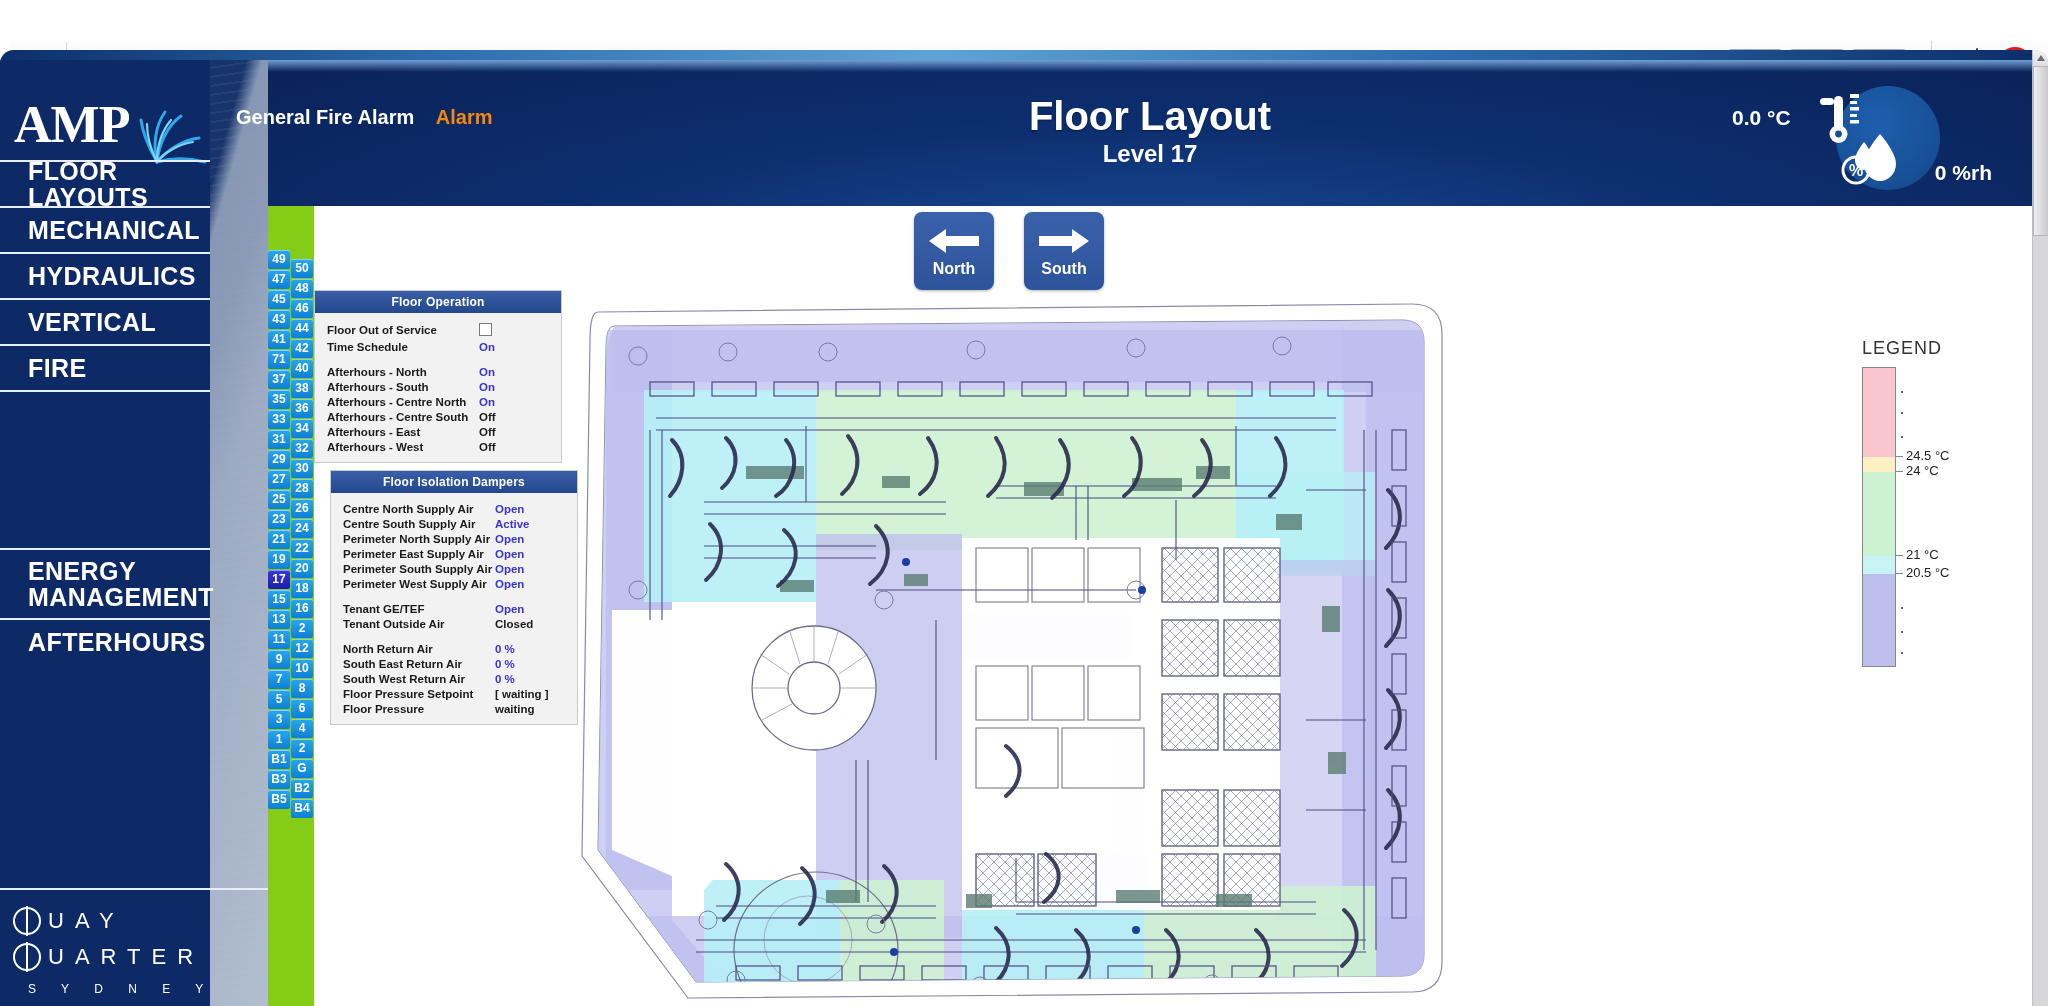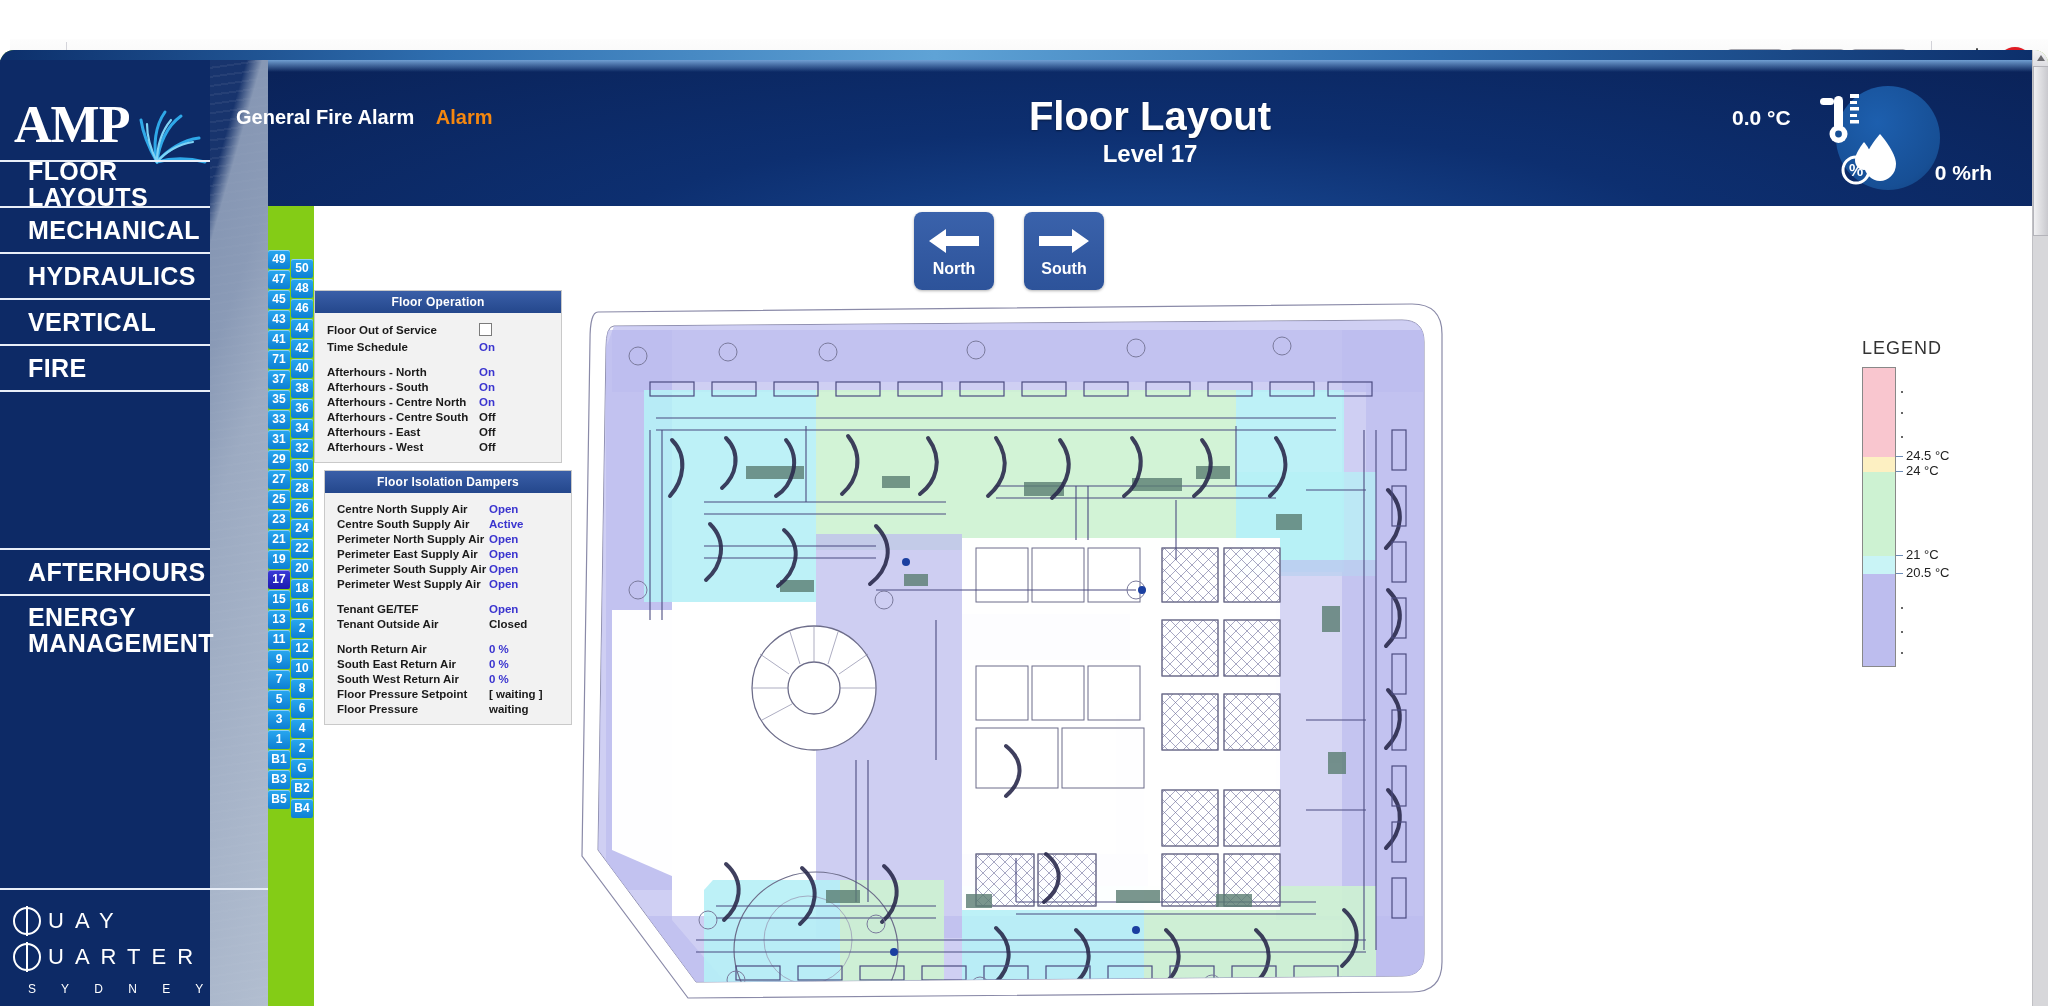--- a/index.html
+++ b/index.html
@@ -356,25 +356,25 @@
       <div class="nav-item">
         <span>HYDRAULICS</span>
       </div>
       <div class="nav-item">
         <span>VERTICAL</span>
       </div>
       <div class="nav-item">
         <span>FIRE</span>
       </div>
       <div class="nav-item spacer"></div>
+      <div class="nav-item two-line">
+        <span>ENERGY MANAGEMENT</span>
+      </div>
       <div class="nav-item">
         <span>AFTERHOURS</span>
-      </div>
-      <div class="nav-item two-line">
-        <span>ENERGY MANAGEMENT</span>
       </div>
     </div>
 
     <div class="qq-logo">
       <div class="qq-row">
         <svg width="34" height="34" viewBox="0 0 34 34">
           <circle cx="17" cy="17" r="13" fill="none" stroke="#fff" stroke-width="2"></circle>
           <line x1="17" y1="2" x2="17" y2="32" stroke="#fff" stroke-width="2"></line>
         </svg>
         <span class="qq-letters">UAY</span>
@@ -537,21 +537,21 @@
             <div class="k">Afterhours - East</div>
             <div class="v">Off</div>
           </div>
           <div class="prow">
             <div class="k">Afterhours - West</div>
             <div class="v">Off</div>
           </div>
         </div>
     </div>
 
-    <div class="panel" style="left:10px; top:264px;">
+    <div class="panel" style="left:16px; top:264px;">
       <div class="panel-hd">Floor Isolation Dampers</div>
       <div class="panel-body" id="dampers-body">
           <div class="prow">
             <div class="k">Centre North Supply Air</div>
             <div class="v on">Open</div>
           </div>
           <div class="prow">
             <div class="k">Centre South Supply Air</div>
             <div class="v on">Active</div>
           </div>

